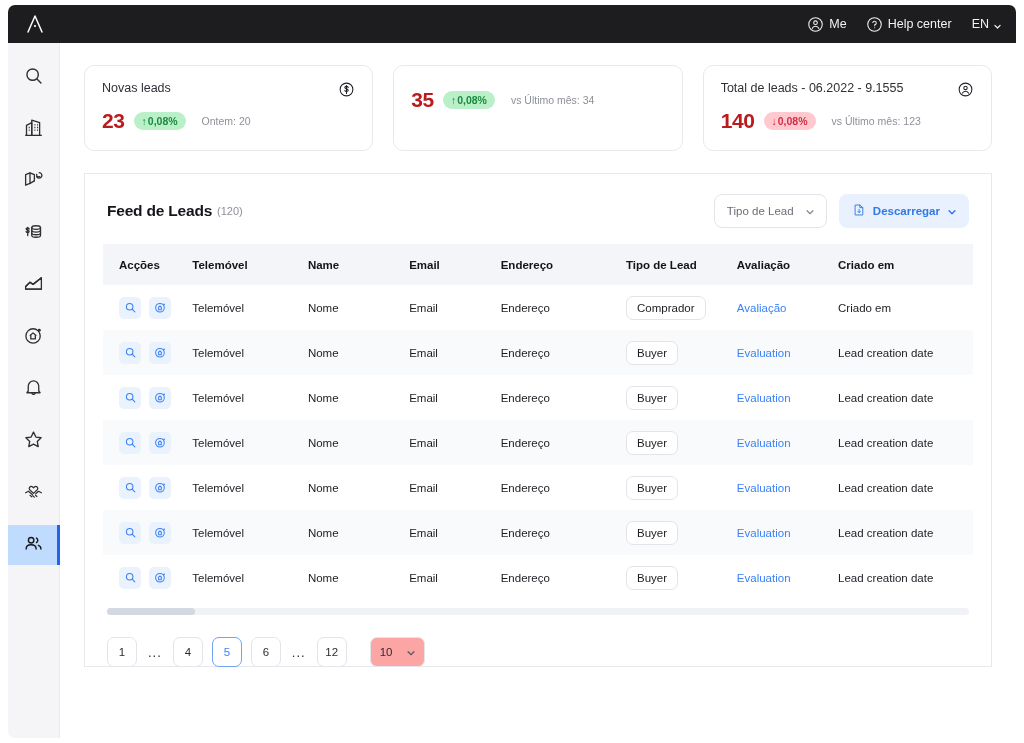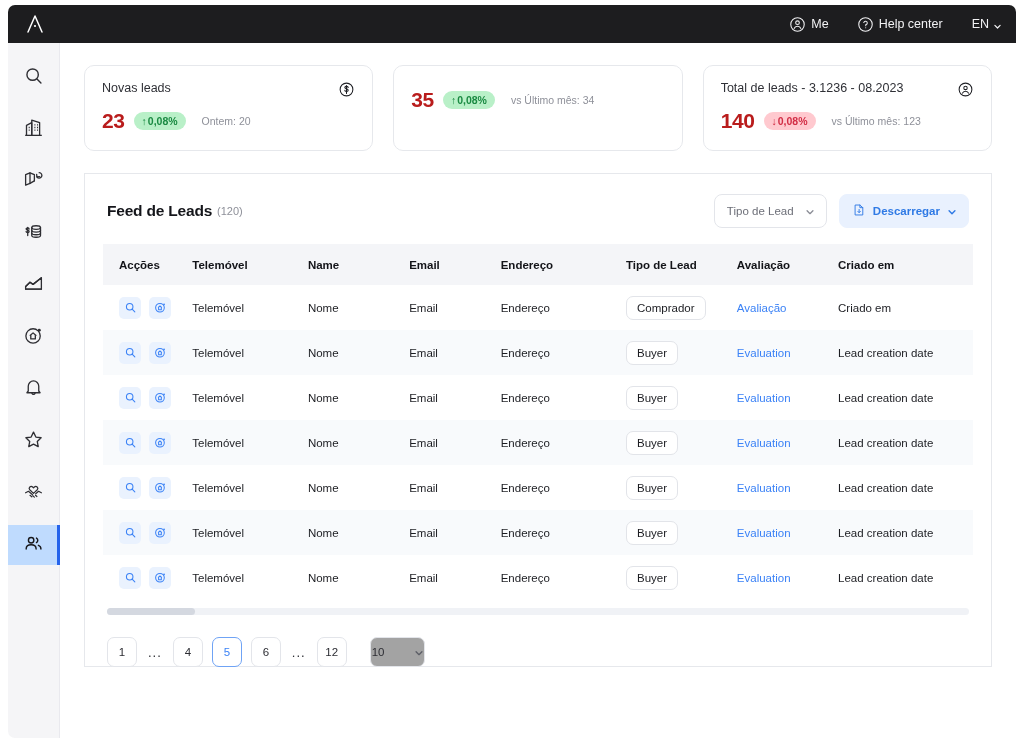--- a/index.html
+++ b/index.html
@@ -23,21 +23,21 @@
     display: flex; align-items: center;
     padding: 0 14px 0 14px;
   }
   .logo {
     width: 26px; height: 26px;
     display: flex; align-items: center; justify-content: center;
     color: #ffffff;
   }
   .topbar-right {
     margin-left: auto;
-    display: flex; align-items: center; gap: 20px;
+    display: flex; align-items: center; gap: 11px;
     color: #ffffff;
   }
   .tb-item {
     display: flex; align-items: center; gap: 5px;
     font-size: 12.5px; color: #f2f2f4;
     padding: 3px 4px; border-radius: 4px;
     white-space: nowrap;
   }
   .circ-icon { width: 17px; height: 17px; flex: 0 0 17px; }
   .lang { display:flex; align-items:center; gap:4px; font-size:12.5px; color:#f2f2f4; padding-left:5px;}
@@ -184,23 +184,23 @@
     background: #ffffff; color: #2c2d33;
     font-size: 11.5px;
     display: flex; align-items: center; justify-content: center;
   }
   .pg.current { border-color: #6fa3f5; color: #3b82f6; }
   .pg-dots { color: #2c2d33; font-size: 13px; letter-spacing: 1px; padding: 0 2px; }
   .pg-size {
     margin-left: 14px;
     width: 55px; height: 30px;
     border: 1px solid #e3e5ea; border-radius: 7px;
-    background: #a3a3a3; color: #2c2d33; font-size: 11.5px;
+    background: #fca5a5; color: #2c2d33; font-size: 11.5px;
     display: flex; align-items: center; justify-content: space-between;
-    padding: 0 1px;
+    padding: 0 9px;
   }
 </style>
 </head>
 <body>
 
 <div id="app">
 
   <div class="topbar">
     <div class="logo">
       <svg width="24" height="24" viewBox="0 0 24 24" fill="none" stroke="#ffffff" stroke-width="1.5" stroke-linecap="round" stroke-linejoin="round">
@@ -380,21 +380,21 @@
           <div class="badge up">
             <span>↑</span>
             <span>0,08%</span>
           </div>
           <div class="stat-sub">vs Último mês: 34</div>
         </div>
       </div>
 
       <div class="stat-card">
         <div class="stat-top">
-          <div class="stat-label">Total de leads - 3.1236 - 08.2023</div>
+          <div class="stat-label">Total de leads - 06.2022 - 9.1555</div>
           <div class="stat-icon">
             <svg width="17" height="17" viewBox="0 0 24 24" fill="none" stroke="#1f2025" stroke-width="1.5">
               <circle cx="12" cy="12" r="9"></circle>
               <circle cx="12" cy="9.8" r="2.4"></circle>
               <path d="M7.4 17.6c.9-2.1 2.6-3.1 4.6-3.1s3.7 1 4.6 3.1"></path>
             </svg>
           </div>
         </div>
         <div class="stat-bottom">
           <div class="stat-value">140</div>

